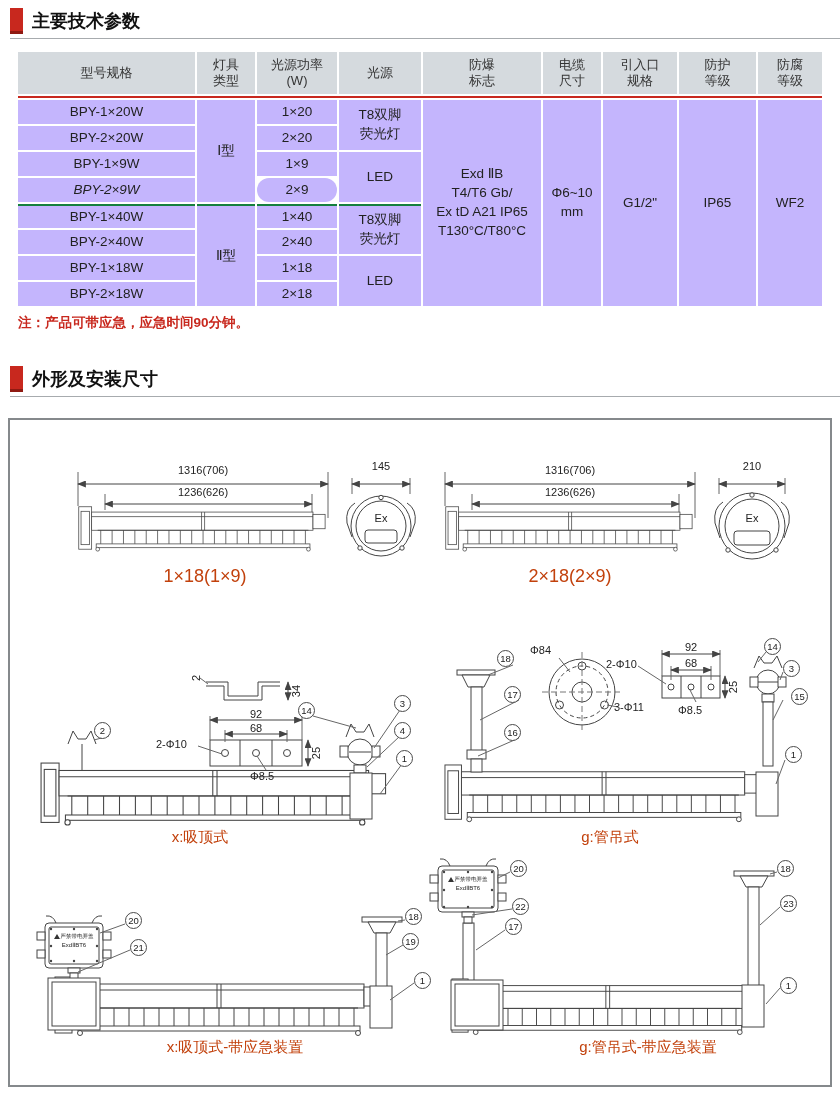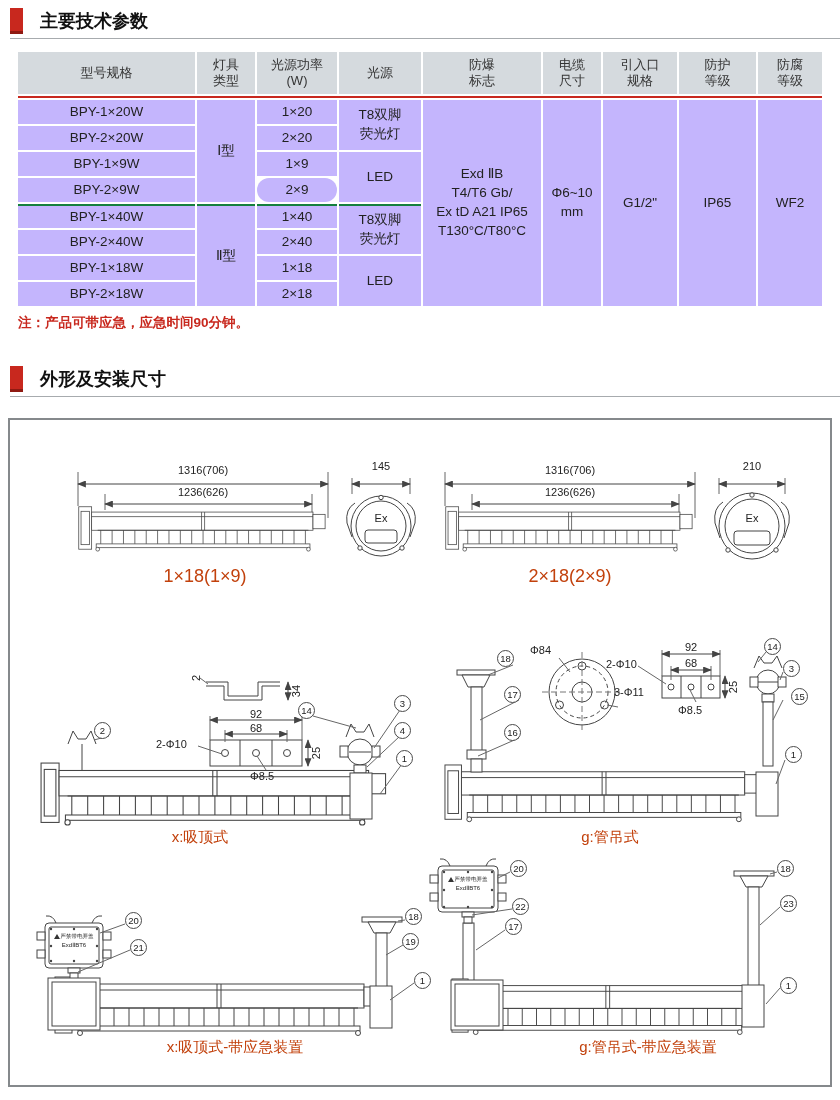--- a/index.html
+++ b/index.html
@@ -1,20 +1,20 @@
 <!DOCTYPE html>
 <html><head>
 <meta charset="utf-8">
 <style>
   html,body{margin:0;padding:0;background:#fff;}
   body{width:840px;height:1100px;position:relative;font-family:"Liberation Sans","DejaVu Sans",sans-serif;color:#222;}
   
   .sec-head{position:absolute;left:10px;display:flex;align-items:center;}
   .red-block{width:13px;height:26px;background:#c8281e;box-shadow:inset 0 -3px 0 #8f1a12;}
-  .sec-title{margin-left:17px;font-size:18px;font-weight:bold;color:#111;}
+  .sec-title{margin-left:9px;font-size:18px;font-weight:bold;color:#111;}
   .rule{position:absolute;left:10px;right:0;height:1px;background:#a7abae;}
   
   .spec-table{position:absolute;left:18px;top:52px;display:grid;
     grid-template-columns:177px 58px 80px 82px 118px 58px 74px 77px 64px;
     grid-template-rows:42px 2px repeat(8,24px);gap:2px;background:#fff;}
   .cell{display:flex;align-items:center;justify-content:center;text-align:center;white-space:pre-line;}
   .th{background:#d5dade;font-size:13px;color:#333;line-height:1.25;}
   .td{background:#c4b5fd;font-size:13.5px;color:#222;line-height:1.4;}
   .gsep{border-top:2px solid #15803d;}
   .redline{grid-column:1/-1;grid-row:2;background:#c8281e;}
@@ -59,21 +59,21 @@
   <div class="cell th" style="grid-column:8;grid-row:1;">防护
 等级</div>
   <div class="cell th" style="grid-column:9;grid-row:1;">防腐
 等级</div>
 
   <div class="redline"></div>
 
   <div class="cell td" style="grid-column:1;grid-row:3;">BPY-1×20W</div>
   <div class="cell td" style="grid-column:1;grid-row:4;">BPY-2×20W</div>
   <div class="cell td" style="grid-column:1;grid-row:5;">BPY-1×9W</div>
-  <div class="cell td" style="grid-column:1;grid-row:6;">BPY-2×9W</div>
+  <div class="cell td" style="grid-column:1;grid-row:6;font-style:italic;">BPY-2×9W</div>
   <div class="cell td gsep" style="grid-column:1;grid-row:7;">BPY-1×40W</div>
   <div class="cell td" style="grid-column:1;grid-row:8;">BPY-2×40W</div>
   <div class="cell td" style="grid-column:1;grid-row:9;">BPY-1×18W</div>
   <div class="cell td" style="grid-column:1;grid-row:10;">BPY-2×18W</div>
 
   <div class="cell td" style="grid-column:2;grid-row:3/span 4;">Ⅰ型</div>
   <div class="cell td gsep" style="grid-column:2;grid-row:7/span 4;">Ⅱ型</div>
 
   <div class="cell td" style="grid-column:3;grid-row:3;">1×20</div>
   <div class="cell td" style="grid-column:3;grid-row:4;">2×20</div>
@@ -337,21 +337,21 @@
   <div class="dim" style="left:240px;top:350px;">Φ8.5</div>
   <div class="dim rot" style="left:306px;top:333px;">25</div>
   <div class="cap" style="left:190px;top:408px;">x:吸顶式</div>
   <div class="co" style="left:84px;top:302px;">2</div>
   <div class="co" style="left:288px;top:282px;">14</div>
   <div class="co" style="left:384px;top:275px;">3</div>
   <div class="co" style="left:384px;top:302px;">4</div>
   <div class="co" style="left:386px;top:330px;">1</div>
 
   <div class="dim" style="left:520px;top:224px;">Φ84</div>
-  <div class="dim" style="left:604px;top:266px;">3-Φ11</div>
+  <div class="dim" style="left:604px;top:281px;">3-Φ11</div>
   <div class="dim dimc" style="left:681px;top:221px;">92</div>
   <div class="dim dimc" style="left:681px;top:237px;">68</div>
   <div class="dim" style="left:596px;top:238px;">2-Φ10</div>
   <div class="dim" style="left:668px;top:284px;">Φ8.5</div>
   <div class="dim rot" style="left:723px;top:267px;">25</div>
   <div class="cap" style="left:600px;top:408px;">g:管吊式</div>
   <div class="co" style="left:487px;top:230px;">18</div>
   <div class="co" style="left:494px;top:266px;">17</div>
   <div class="co" style="left:494px;top:304px;">16</div>
   <div class="co" style="left:754px;top:218px;">14</div>

